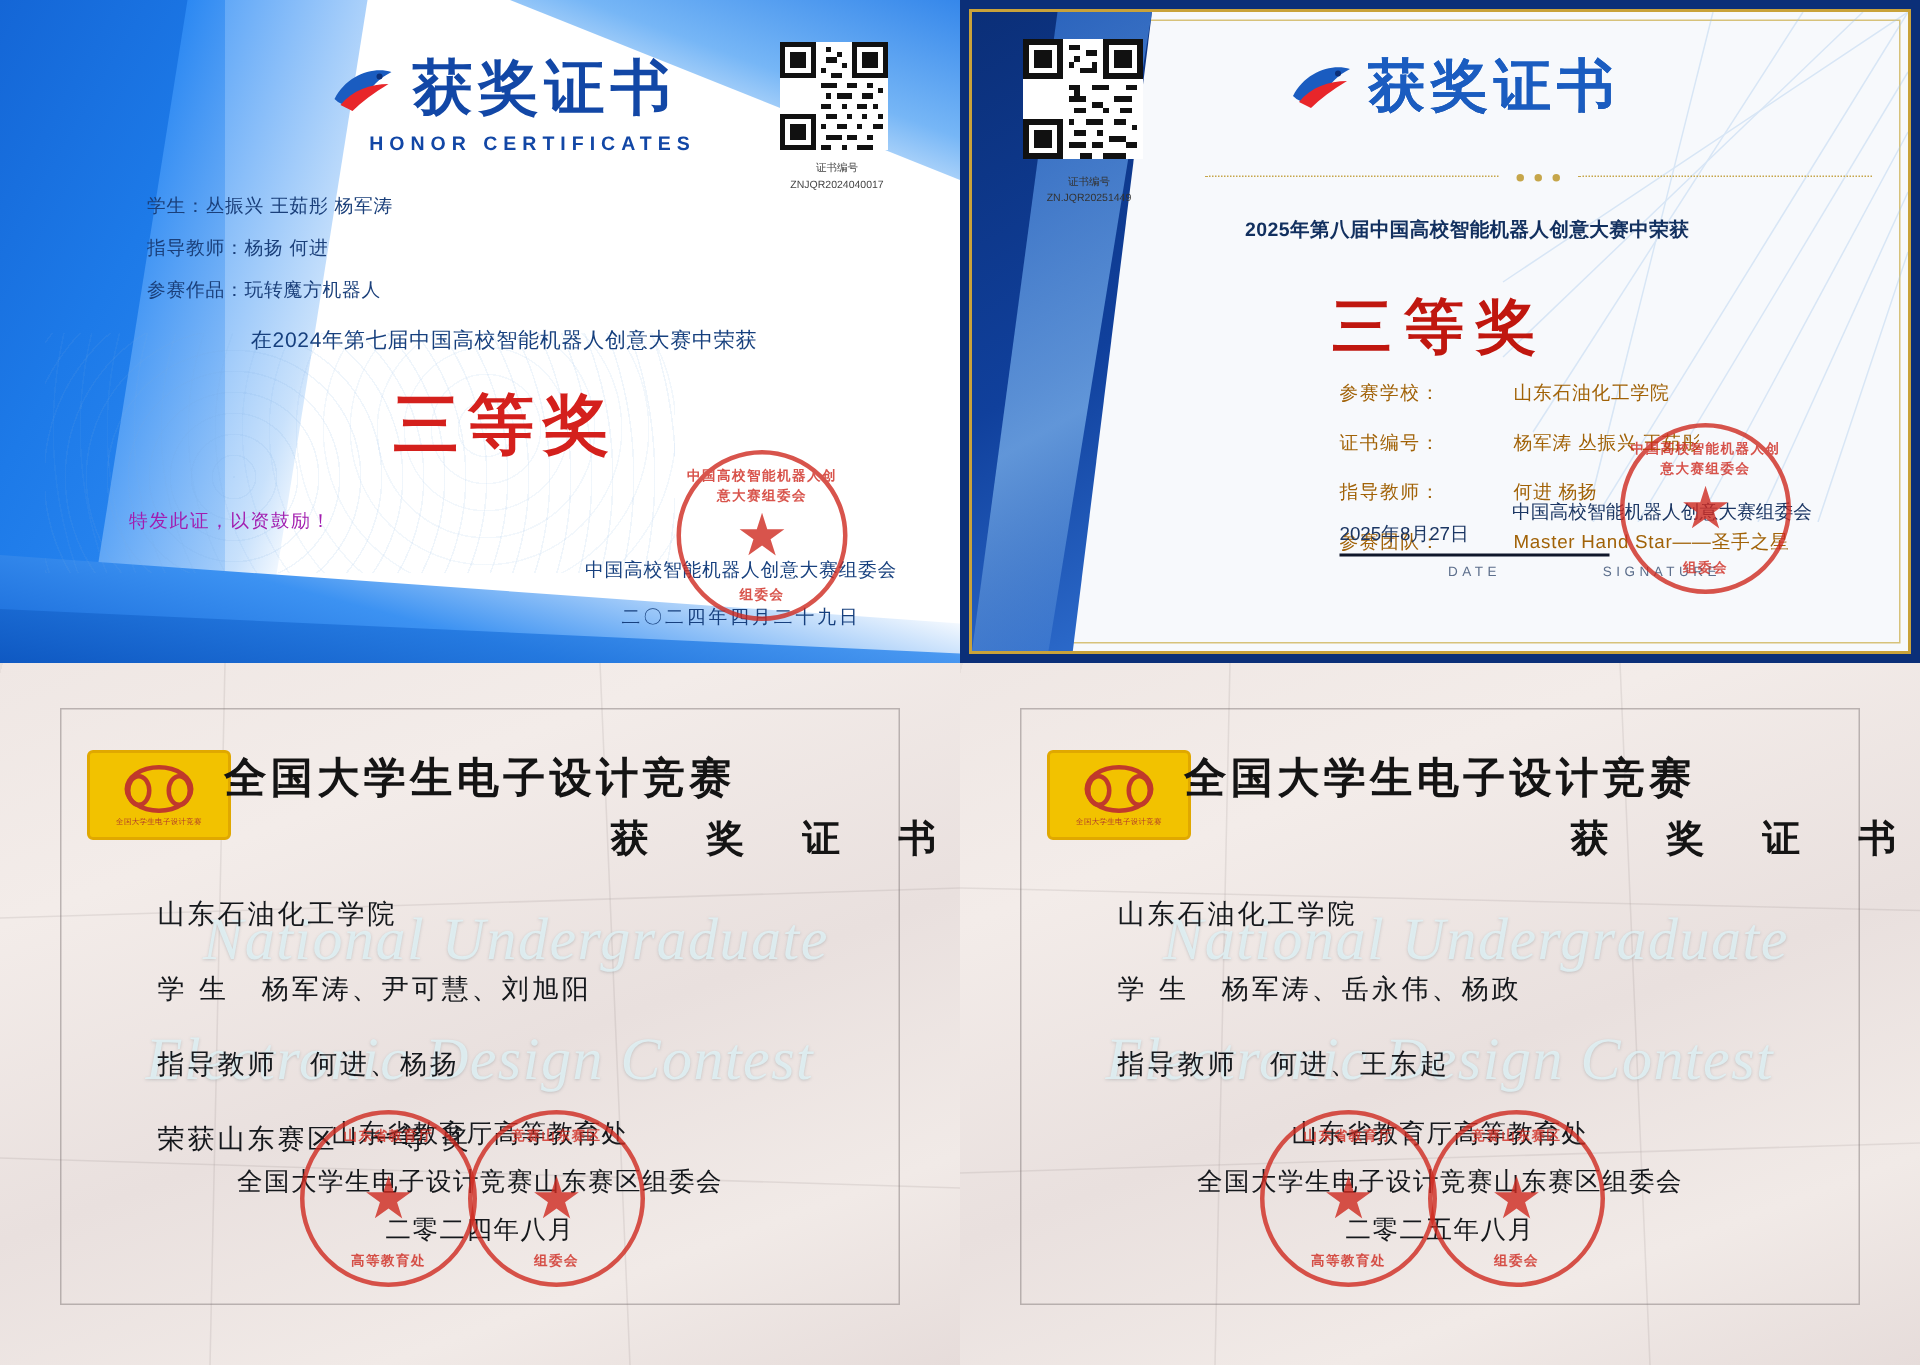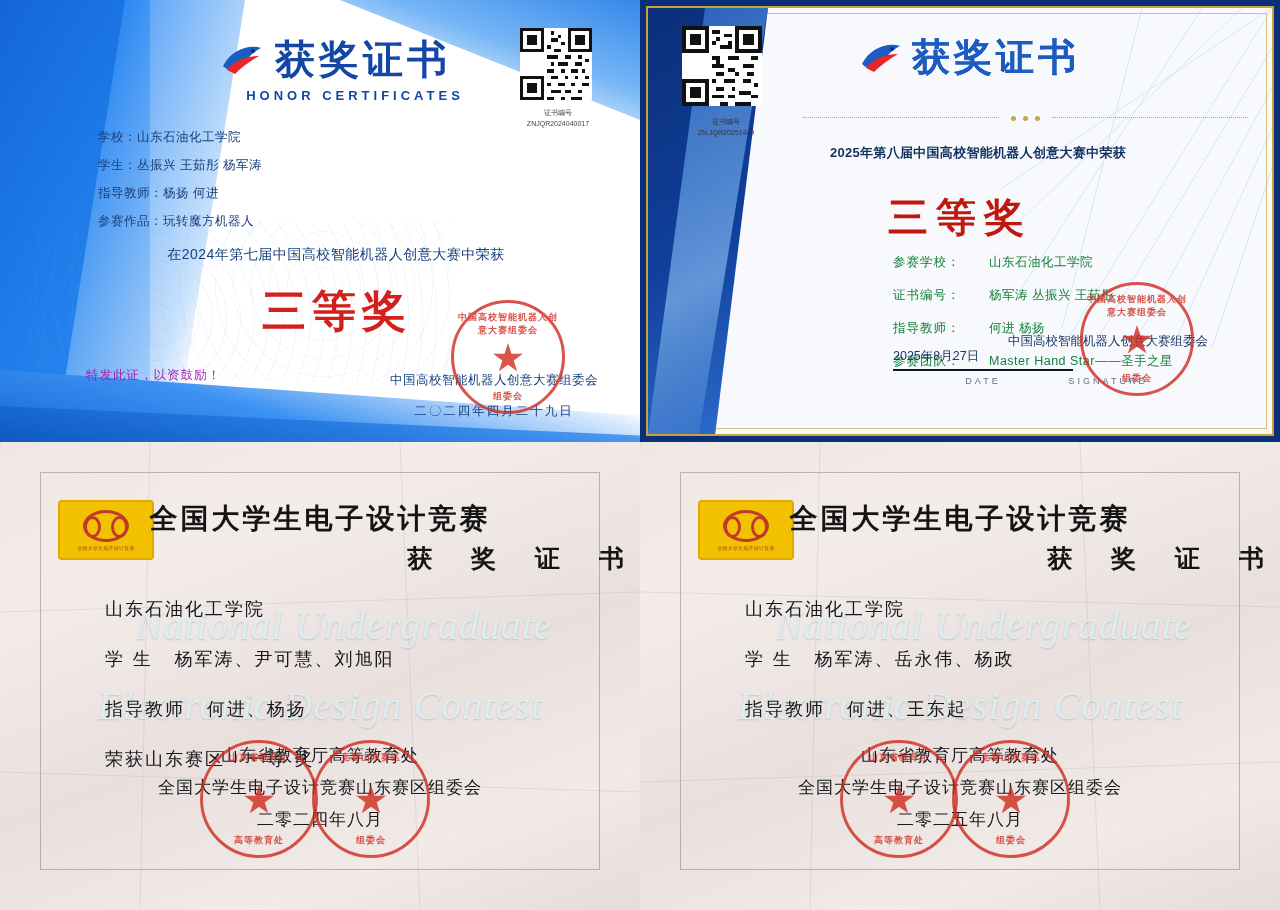--- a/index.html
+++ b/index.html
@@ -154,21 +154,21 @@
   .c2 .event-line{
     position:absolute;left:0;right:0;top:136px;text-align:center;
     font-size:13px;font-weight:bold;color:#12305f;letter-spacing:.3px;padding-left:36px;
   }
   .c2 .prize{
     position:absolute;left:0;right:0;top:182px;text-align:center;
     font-size:40px;font-weight:bold;color:#c0170f;letter-spacing:8px;
     font-family:"DejaVu Sans", sans-serif;
   }
   .c2 .fields{position:absolute;left:245px;top:246px;}
-  .c2 .fields .row{display:flex;font-size:12.5px;color:#15803d;margin-bottom:16px;}
+  .c2 .fields .row{display:flex;font-size:12.5px;color:#a16207;margin-bottom:16px;gap:20px;}
   .c2 .fields .row .k{width:96px;letter-spacing:1px;}
   .c2 .fields .row .v{letter-spacing:.5px;}
   .c2 .date-block{position:absolute;left:245px;bottom:48px;width:180px;}
   .c2 .date-block .d{font-size:12.5px;color:#1b3663;padding-bottom:4px;border-bottom:2px solid #0f172a;}
   .c2 .date-block .lbl{font-size:9px;color:#5d6f8c;letter-spacing:3px;text-align:center;margin-top:5px;}
   .c2 .sign-block{position:absolute;right:34px;bottom:48px;width:260px;text-align:center;}
   .c2 .sign-block .org{font-size:12.5px;color:#1b3663;}
   .c2 .sign-block .lbl{font-size:9px;color:#5d6f8c;letter-spacing:3px;margin-top:26px;}
   .c2 .stamp2{right:78px;bottom:38px;}
 
@@ -316,21 +316,20 @@
             <path d="M4 30 C12 14, 30 8, 42 12 C34 16, 28 22, 24 30 C18 36, 10 36, 4 30 Z" fill="#1a5cc0"></path>
             <path d="M8 34 C16 24, 28 20, 40 20 C30 26, 22 32, 16 38 Z" fill="#e8262a"></path>
             <circle cx="34" cy="15" r="2" fill="#0b2f78"></circle>
           </svg>
         </span>
         <span class="big-title">获奖证书</span>
       </div>
       <div class="sub-title">HONOR CERTIFICATES</div>
 
       <div class="fields">
-        <div>学校：山东石油化工学院</div>
         <div>学生：丛振兴 王茹彤 杨军涛</div>
         <div>指导教师：杨扬 何进</div>
         <div>参赛作品：玩转魔方机器人</div>
       </div>
 
       <div class="award-line">在2024年第七届中国高校智能机器人创意大赛中荣获</div>
       <div class="prize">三等奖</div>
       <div class="encourage">特发此证，以资鼓励！</div>
     </div>
 

